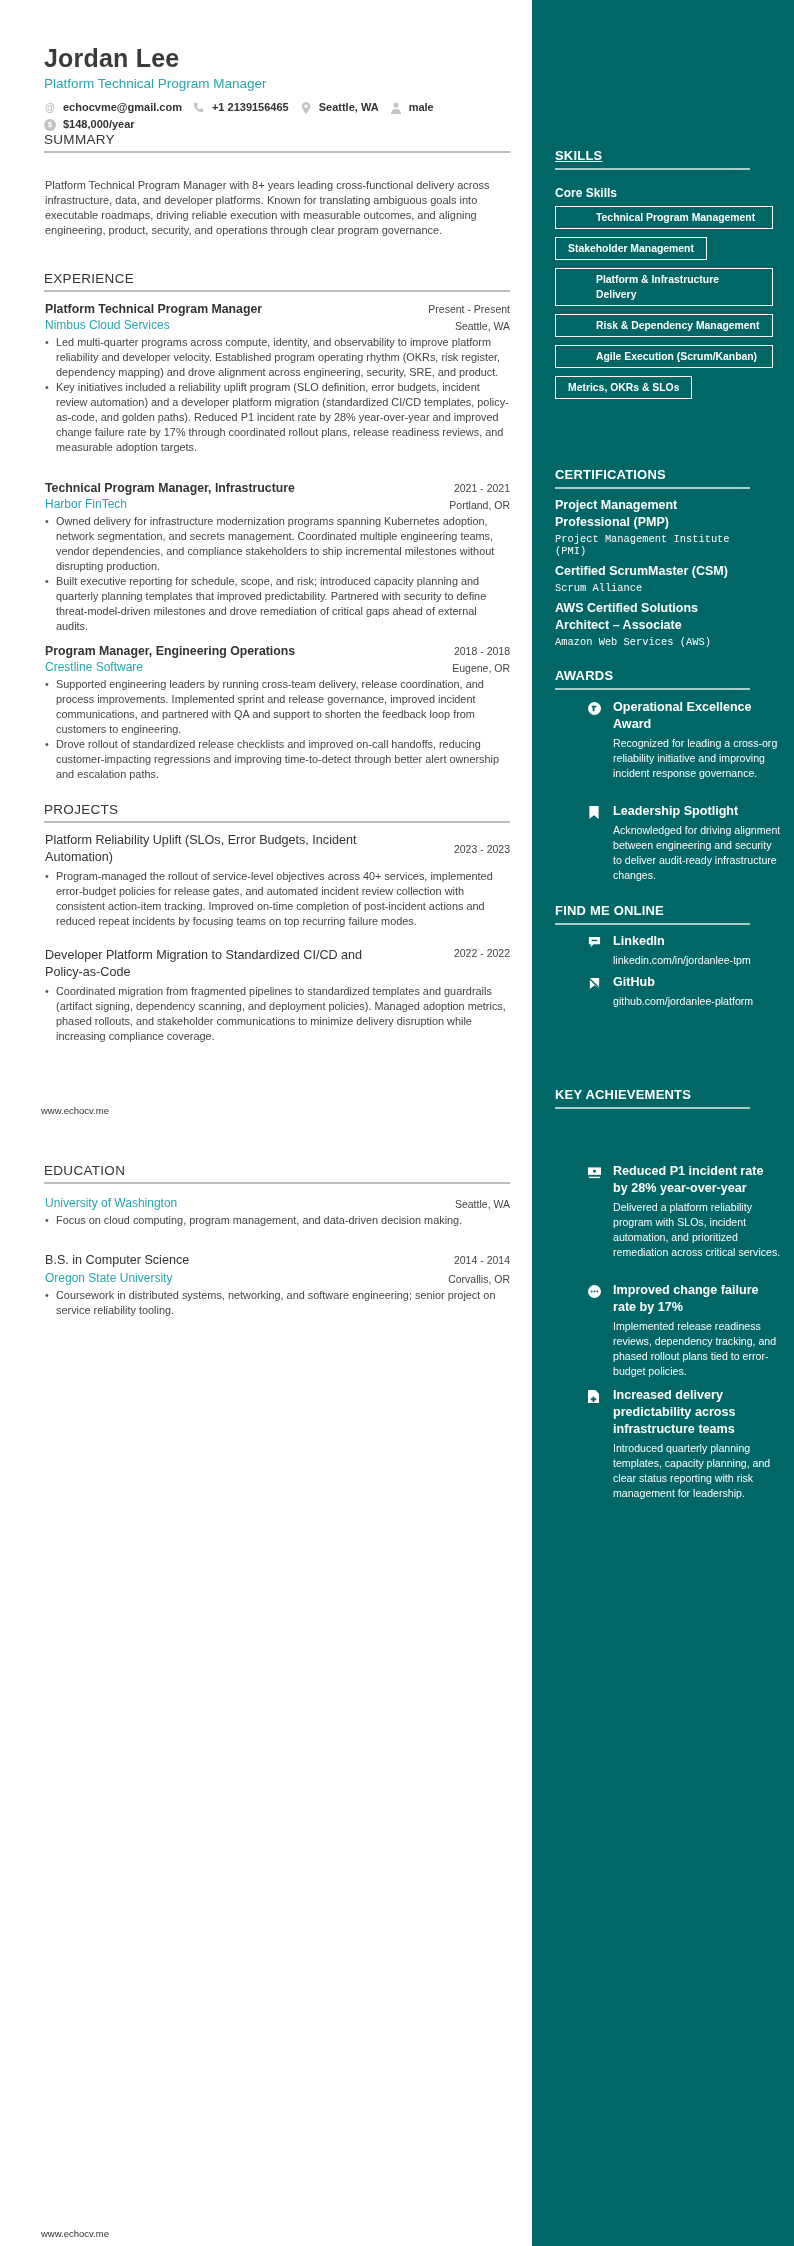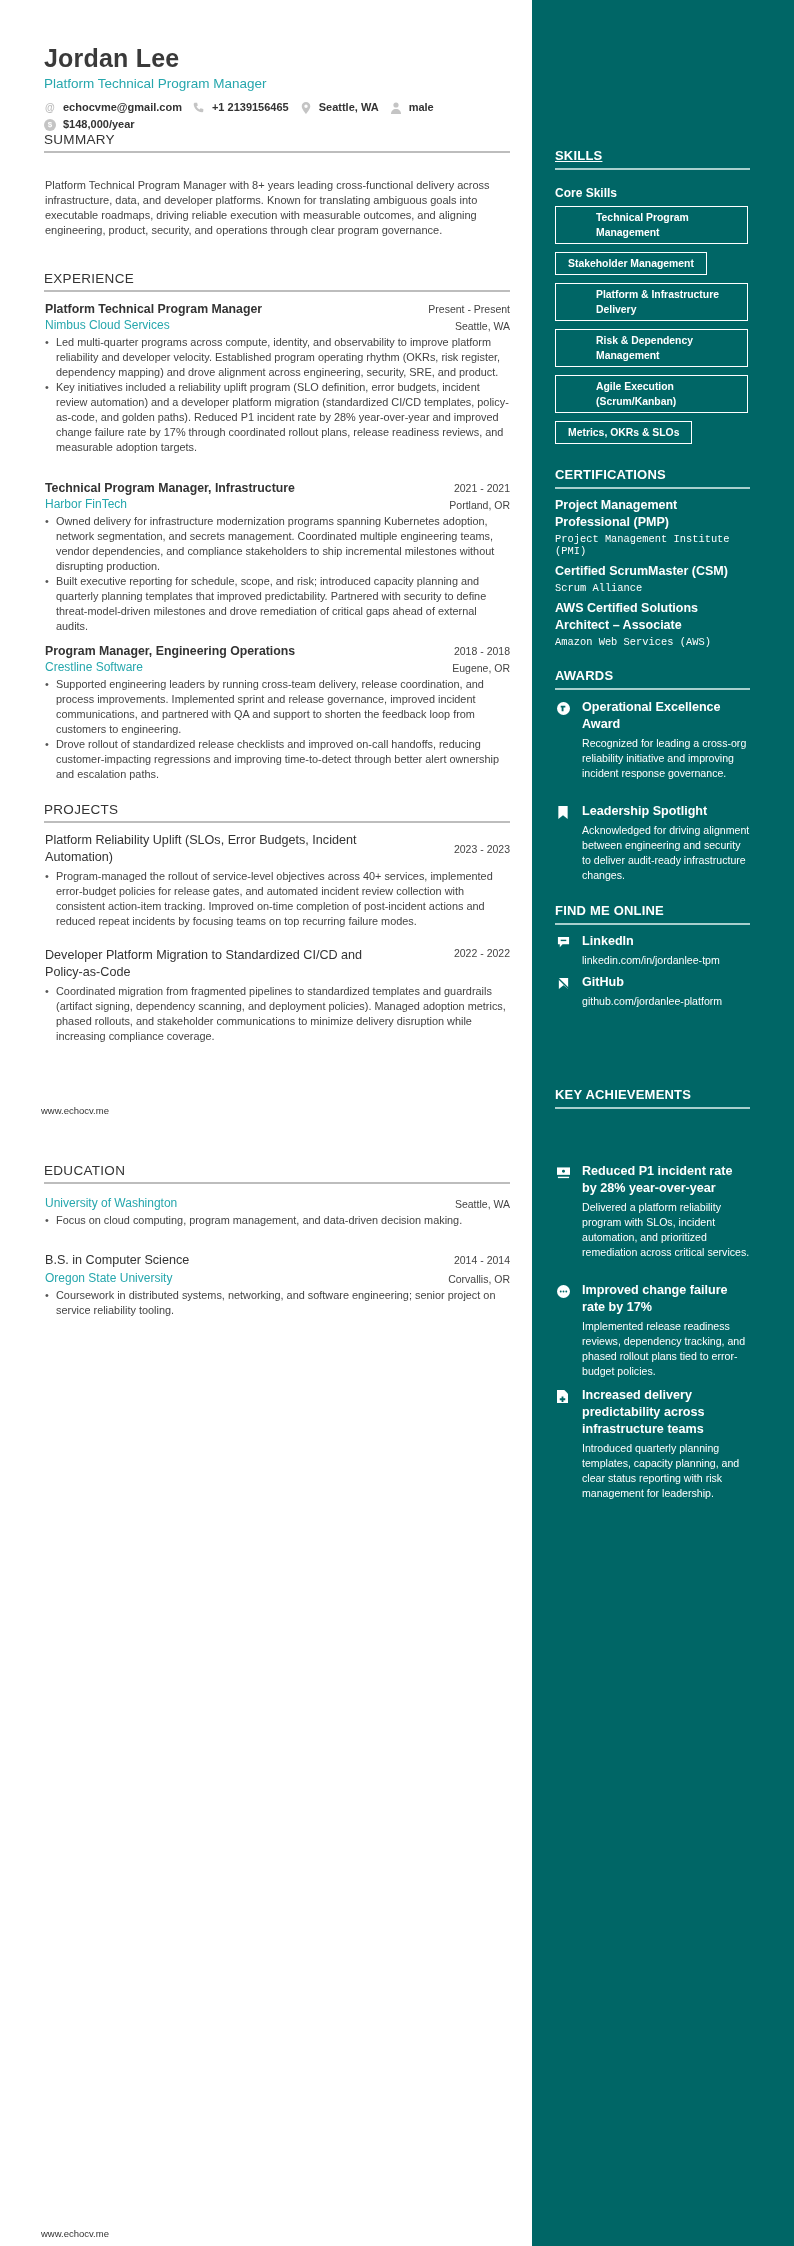--- a/index.html
+++ b/index.html
@@ -33,25 +33,25 @@
   .bullets li { position: relative; padding-left: 11px; font-size: 10.9px; line-height: 15px; color: #444; }
   .bullets li::before { content: "•"; position: absolute; left: 0; top: 0; color: #555; }
 
   .footer-link { position: absolute; left: 41px; font-size: 9.5px; color: #333; }
 
   
   .side { position: absolute; left: 555px; width: 195px; color: #fff; }
   .side-title { position: absolute; left: 555px; width: 195px; font-size: 13px; font-weight: bold; color: #fff; letter-spacing: 0.2px; padding-bottom: 5px; border-bottom: 2px solid #a9cfcd; }
   .side-sub { font-size: 12px; font-weight: bold; color: #fff; }
   .skill-box { border: 1px solid #fff; color: #fff; font-size: 10.4px; font-weight: bold; line-height: 15px; padding: 3px 12px 3px 12px; margin-top: 8px; }
-  .skill-box.w-full { width: 193px; padding-left: 40px; }
+  .skill-box.w-full { width: 218px; padding-left: 40px; }
   .cert-name { font-size: 12.5px; font-weight: bold; line-height: 17px; color: #fff; }
   .cert-issuer { font-size: 10.4px; color: #fff; margin-top: 2px; margin-bottom: 6px; font-family: Liberation Mono, monospace; }
 
-  .icon-item { position: absolute; left: 555px; width: 195px; color: #fff; }
+  .icon-item { position: absolute; left: 586px; width: 195px; color: #fff; }
   .icon-item .i { position: absolute; left: 2px; top: 2px; width: 12px; height: 12px; }
   .icon-item .body { margin-left: 27px; }
   .icon-item .t { font-size: 12.6px; line-height: 17px; font-weight: bold; color: #fff; }
   .icon-item .d { font-size: 10.6px; line-height: 15px; color: #fff; margin-top: 3px; }
 </style>
 </head>
 <body>
 
 <div class="sidebar"></div>
 

